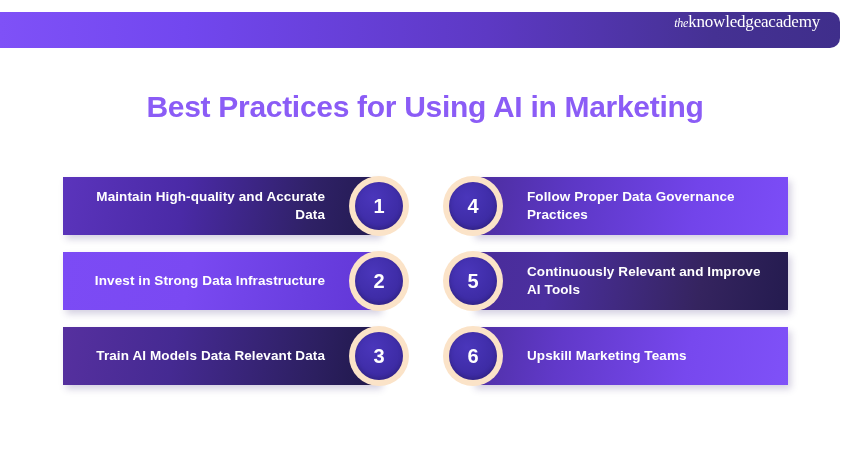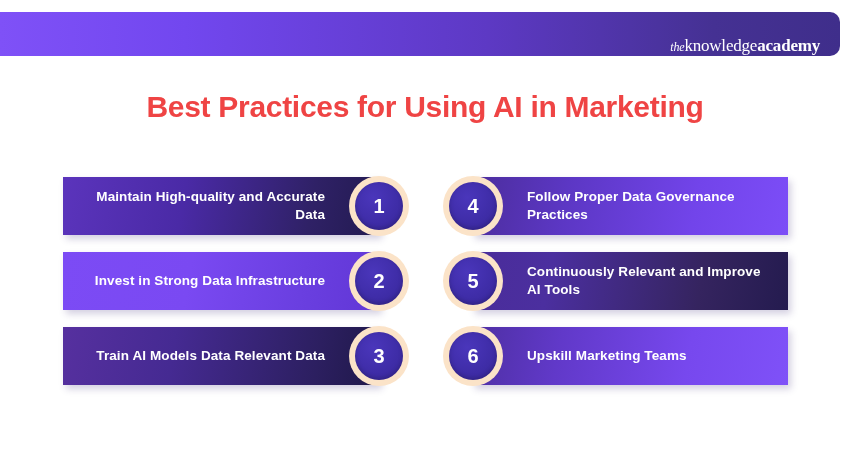--- a/index.html
+++ b/index.html
@@ -14,26 +14,26 @@
     overflow: hidden;
     position: relative;
   }
 
   
   .header-bar {
     position: absolute;
     left: 0;
     top: 12px;
     width: 840px;
-    height: 44px;
+    height: 36px;
     border-top-right-radius: 10px;
     border-bottom-right-radius: 10px;
     background: linear-gradient(90deg, #7f51f7 0%, #7247ef 22%, #5d39c4 58%, #453193 85%, #3f2e8b 100%);
     display: flex;
-    align-items: flex-end;
+    align-items: flex-start;
     justify-content: flex-end;
     box-sizing: border-box;
     padding-right: 20px;
   }
   .logo {
     color: #ffffff;
     font-family: "Liberation Serif", serif;
     font-size: 17px;
     letter-spacing: -0.2px;
     white-space: nowrap;
@@ -42,31 +42,31 @@
   }
   .logo .lg-the {
     font-style: italic;
     font-size: 12px;
     margin-right: 0px;
   }
   .logo .lg-knowledge {
     font-weight: normal;
   }
   .logo .lg-academy {
-    font-weight: bold;
+    font-weight: normal;
   }
 
   
   .page-title {
     position: absolute;
     top: 90px;
     left: 0;
     width: 850px;
     text-align: center;
-    color: #ef4444;
+    color: #8b5cf6;
     font-size: 30px;
     font-weight: bold;
     letter-spacing: -0.3px;
   }
 
   
   .items-wrap {
     position: absolute;
     top: 177px;
     left: 0;

